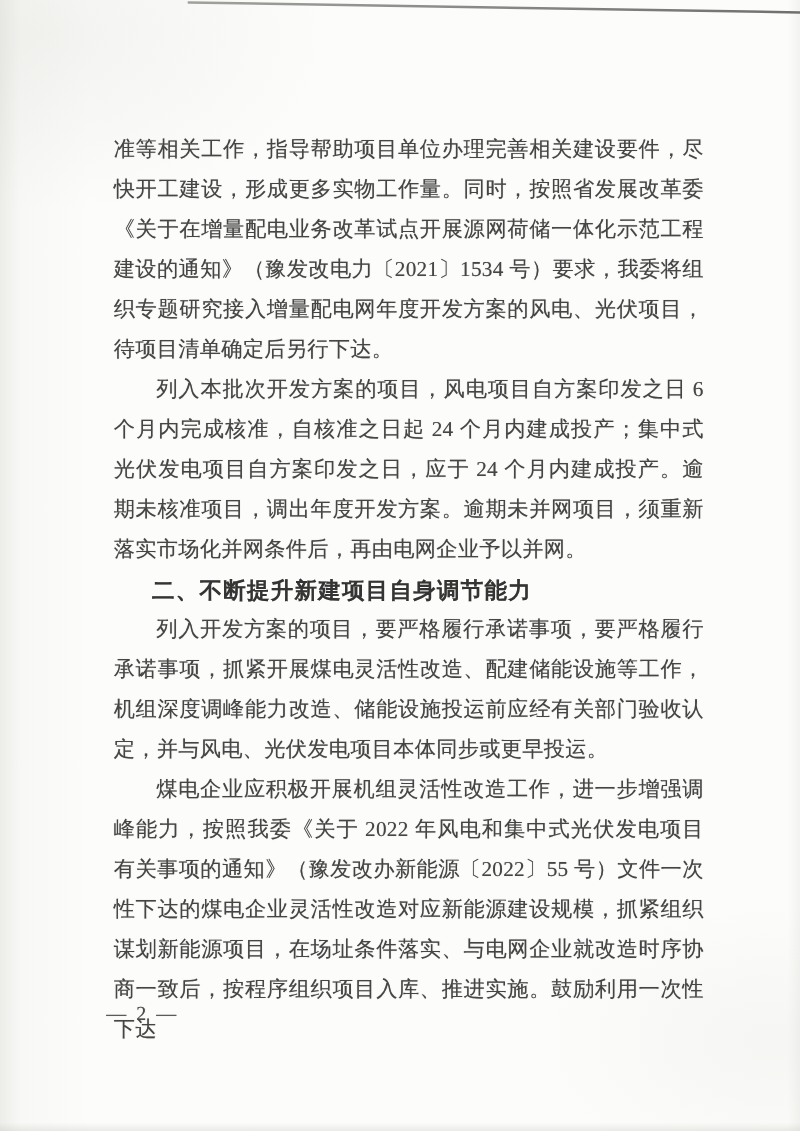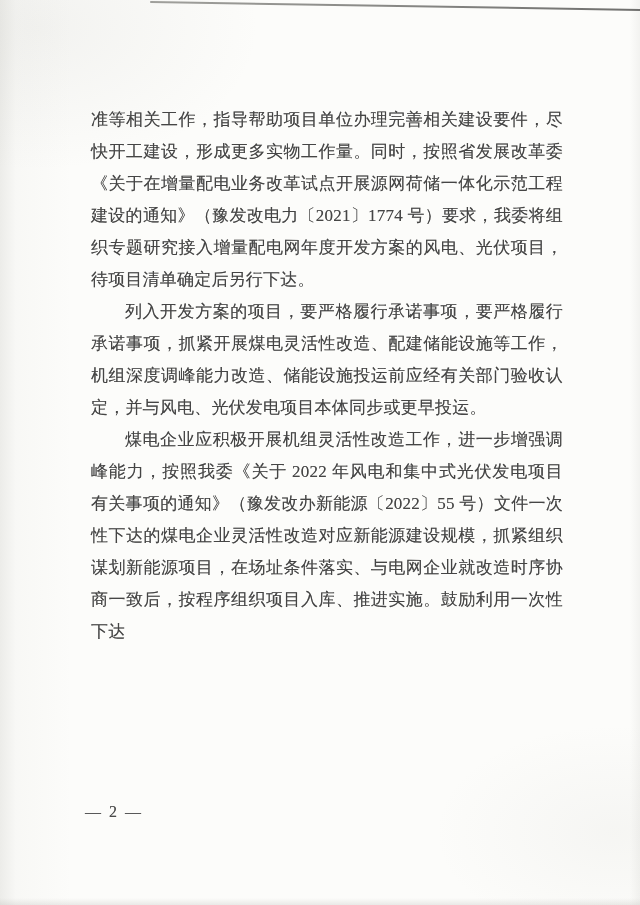--- a/index.html
+++ b/index.html
@@ -75,20 +75,22 @@
   }
 </style>
 </head>
 <body>
 
 <div class="page">
 
   <div class="scan-line"></div>
 
   <div class="text-block">
-    <p class="body-par">准等相关工作，指导帮助项目单位办理完善相关建设要件，尽快开工建设，形成更多实物工作量。同时，按照省发展改革委《关于在增量配电业务改革试点开展源网荷储一体化示范工程建设的通知》（豫发改电力〔2021〕1774 号）要求，我委将组织专题研究接入增量配电网年度开发方案的风电、光伏项目，待项目清单确定后另行下达。</p>
+    <p class="body-par">准等相关工作，指导帮助项目单位办理完善相关建设要件，尽快开工建设，形成更多实物工作量。同时，按照省发展改革委《关于在增量配电业务改革试点开展源网荷储一体化示范工程建设的通知》（豫发改电力〔2021〕1534 号）要求，我委将组织专题研究接入增量配电网年度开发方案的风电、光伏项目，待项目清单确定后另行下达。</p>
+    <p class="body-par indent">列入本批次开发方案的项目，风电项目自方案印发之日 6 个月内完成核准，自核准之日起 24 个月内建成投产；集中式光伏发电项目自方案印发之日，应于 24 个月内建成投产。逾期未核准项目，调出年度开发方案。逾期未并网项目，须重新落实市场化并网条件后，再由电网企业予以并网。</p>
+    <p class="section-heading">二、不断提升新建项目自身调节能力</p>
     <p class="body-par indent">列入开发方案的项目，要严格履行承诺事项，要严格履行承诺事项，抓紧开展煤电灵活性改造、配建储能设施等工作，机组深度调峰能力改造、储能设施投运前应经有关部门验收认定，并与风电、光伏发电项目本体同步或更早投运。</p>
     <p class="body-par indent">煤电企业应积极开展机组灵活性改造工作，进一步增强调峰能力，按照我委《关于 2022 年风电和集中式光伏发电项目有关事项的通知》（豫发改办新能源〔2022〕55 号）文件一次性下达的煤电企业灵活性改造对应新能源建设规模，抓紧组织谋划新能源项目，在场址条件落实、与电网企业就改造时序协商一致后，按程序组织项目入库、推进实施。鼓励利用一次性下达</p>
   </div>
 
   <div class="page-number">— 2 —</div>
 
 </div>
 
 </body></html>

